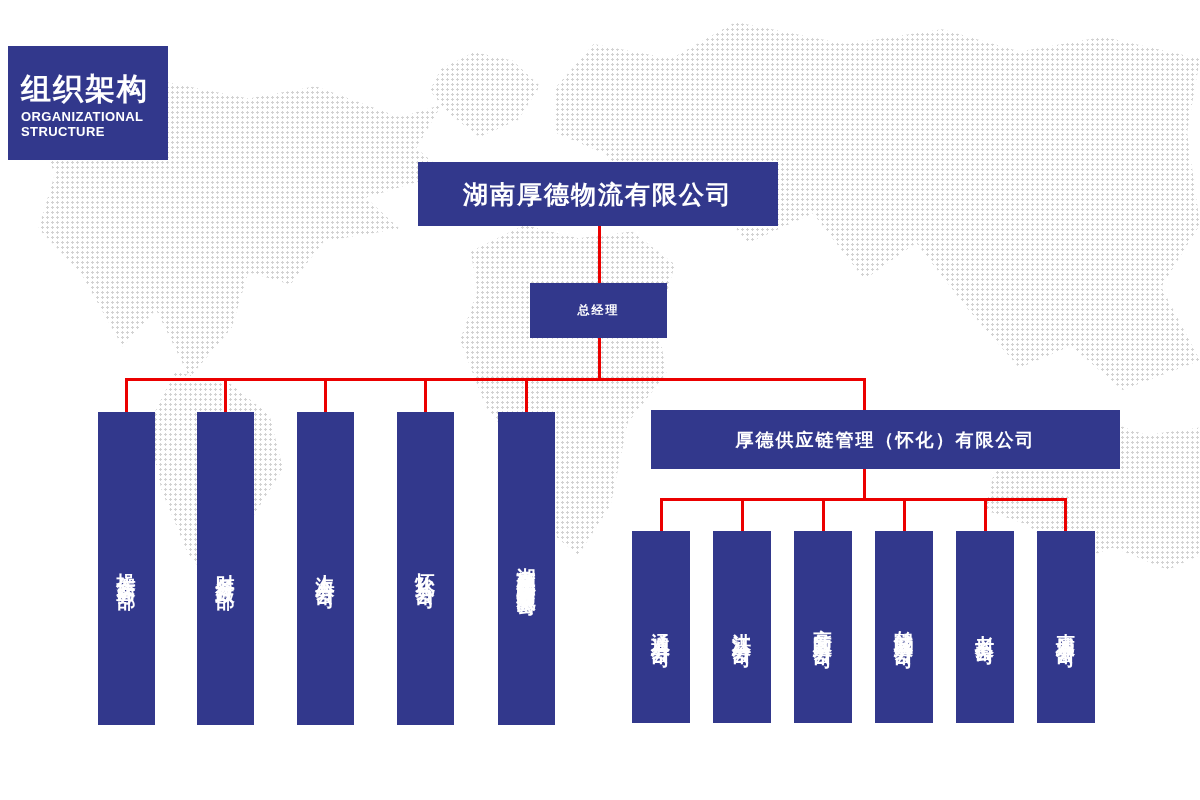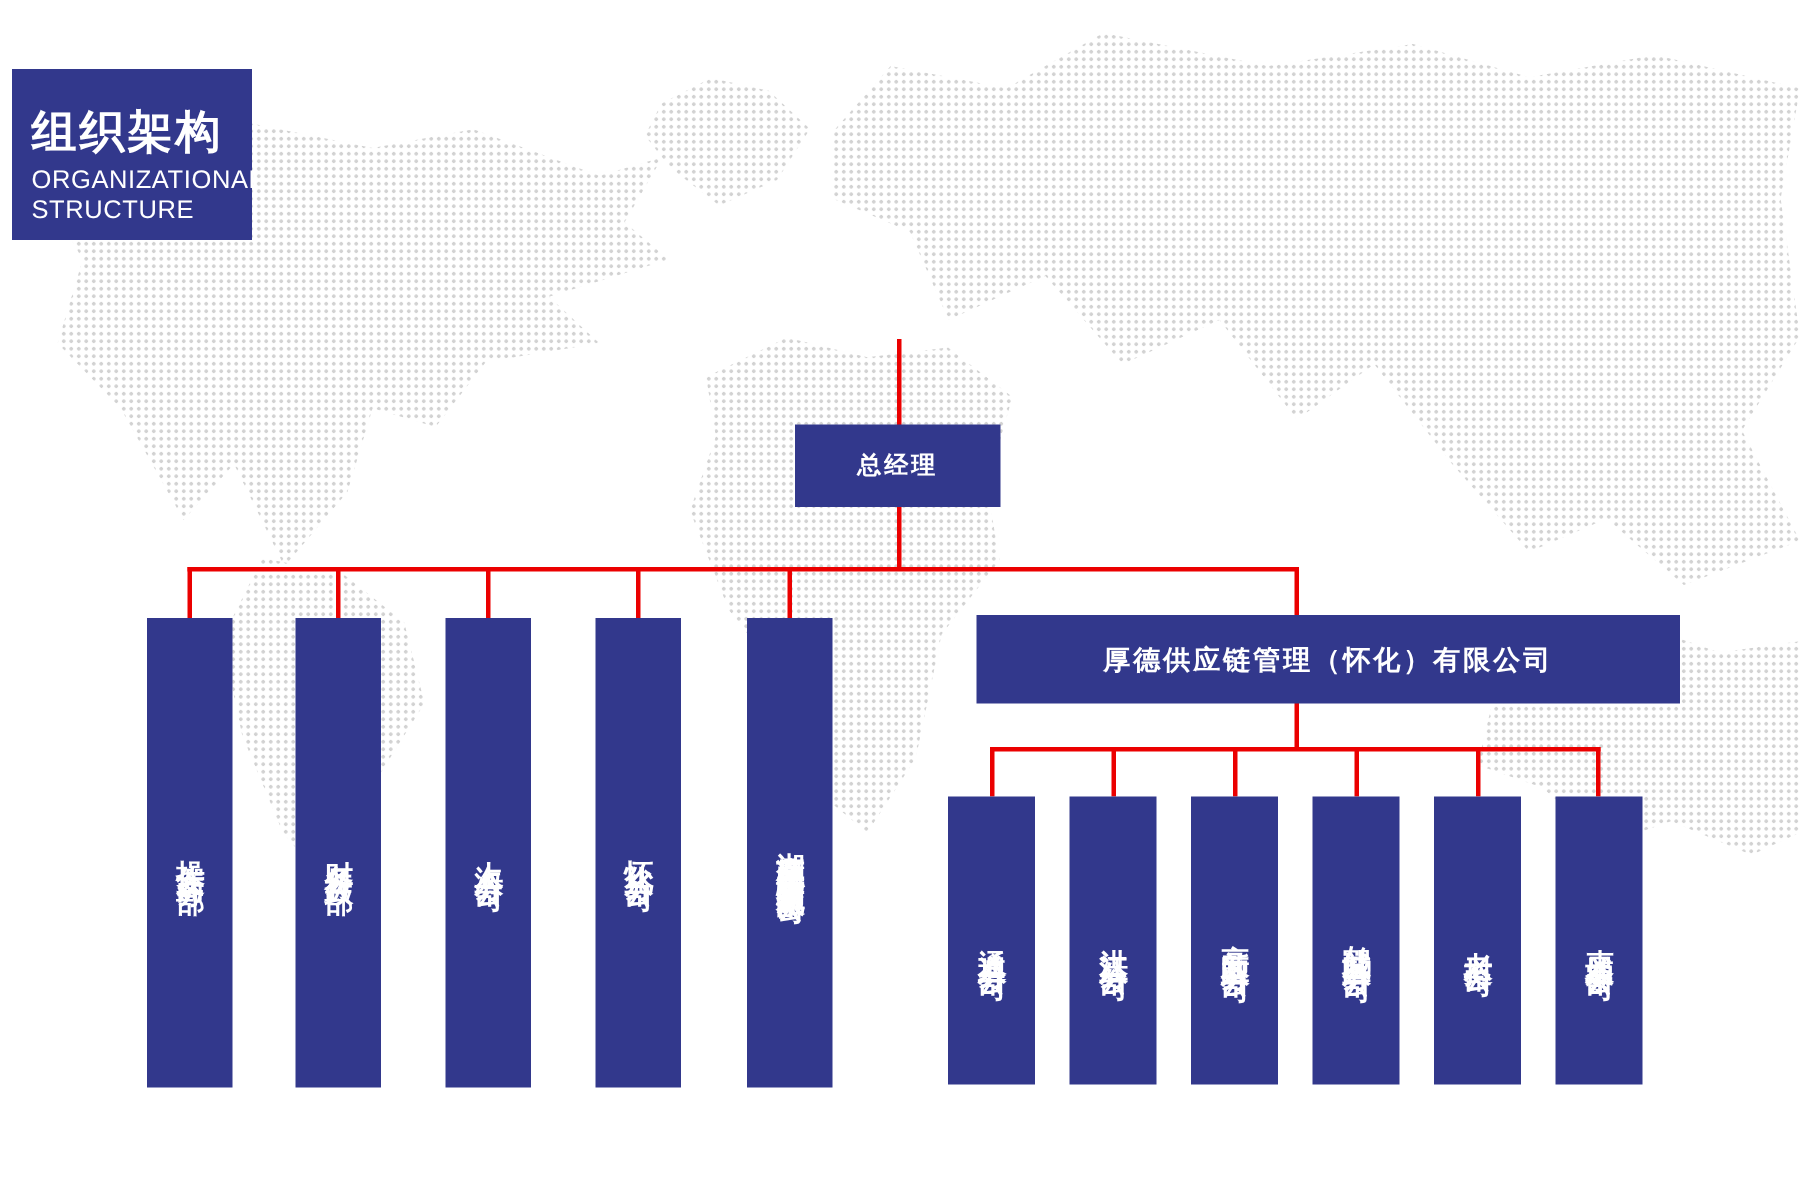--- a/index.html
+++ b/index.html
@@ -60,21 +60,21 @@
     line-height:1;
   }
 
   
   .header-badge{
     position:absolute;left:8px;top:46px;width:160px;height:114px;
     background:var(--blue);color:#fff;z-index:3;
     padding:26px 0 0 13px;
   }
   .header-zh{font-size:30px;font-weight:800;letter-spacing:2px;line-height:1.1;}
-  .header-en{font-size:17px;font-weight:400;letter-spacing:0.4px;line-height:1.15;margin-top:5px;}
+  .header-en{font-size:13px;font-weight:700;letter-spacing:0.4px;line-height:1.15;margin-top:5px;}
 </style>
 </head>
 <body>
 
 <div class="canvas">
 
   <div class="map-blob blob-na"></div>
   <div class="map-blob blob-greenland"></div>
   <div class="map-blob blob-eurasia"></div>
   <div class="map-blob blob-africa"></div>
@@ -100,22 +100,25 @@
   <div class="line" style="left:863px;top:378px;width:3px;height:32px;"></div>
   <div class="line" style="left:863px;top:468px;width:3px;height:32px;"></div>
   <div class="line" style="left:660px;top:498px;width:407px;height:3px;"></div>
   <div class="line" style="left:660px;top:498px;width:3px;height:33px;"></div>
   <div class="line" style="left:741px;top:498px;width:3px;height:33px;"></div>
   <div class="line" style="left:822px;top:498px;width:3px;height:33px;"></div>
   <div class="line" style="left:903px;top:498px;width:3px;height:33px;"></div>
   <div class="line" style="left:984px;top:498px;width:3px;height:33px;"></div>
   <div class="line" style="left:1064px;top:498px;width:3px;height:33px;"></div>
 
+  <div class="obox hlabel" style="left:418px;top:162px;width:360px;height:64px;font-size:25px;">
+    <span>湖南厚德物流有限公司</span>
+  </div>
 
-  <div class="obox hlabel" style="left:530px;top:283px;width:137px;height:55px;font-size:16px;text-align:center;">
+  <div class="obox hlabel" style="left:530px;top:283px;width:137px;height:55px;font-size:12px;text-align:center;">
     <span>总经理</span>
   </div>
 
   <div class="obox vbox" style="left:98px;top:412px;width:57px;height:313px;">
     <span>操作商务部</span>
   </div>
   <div class="obox vbox" style="left:197px;top:412px;width:57px;height:313px;">
     <span>财务行政部</span>
   </div>
   <div class="obox vbox" style="left:297px;top:412px;width:57px;height:313px;">

